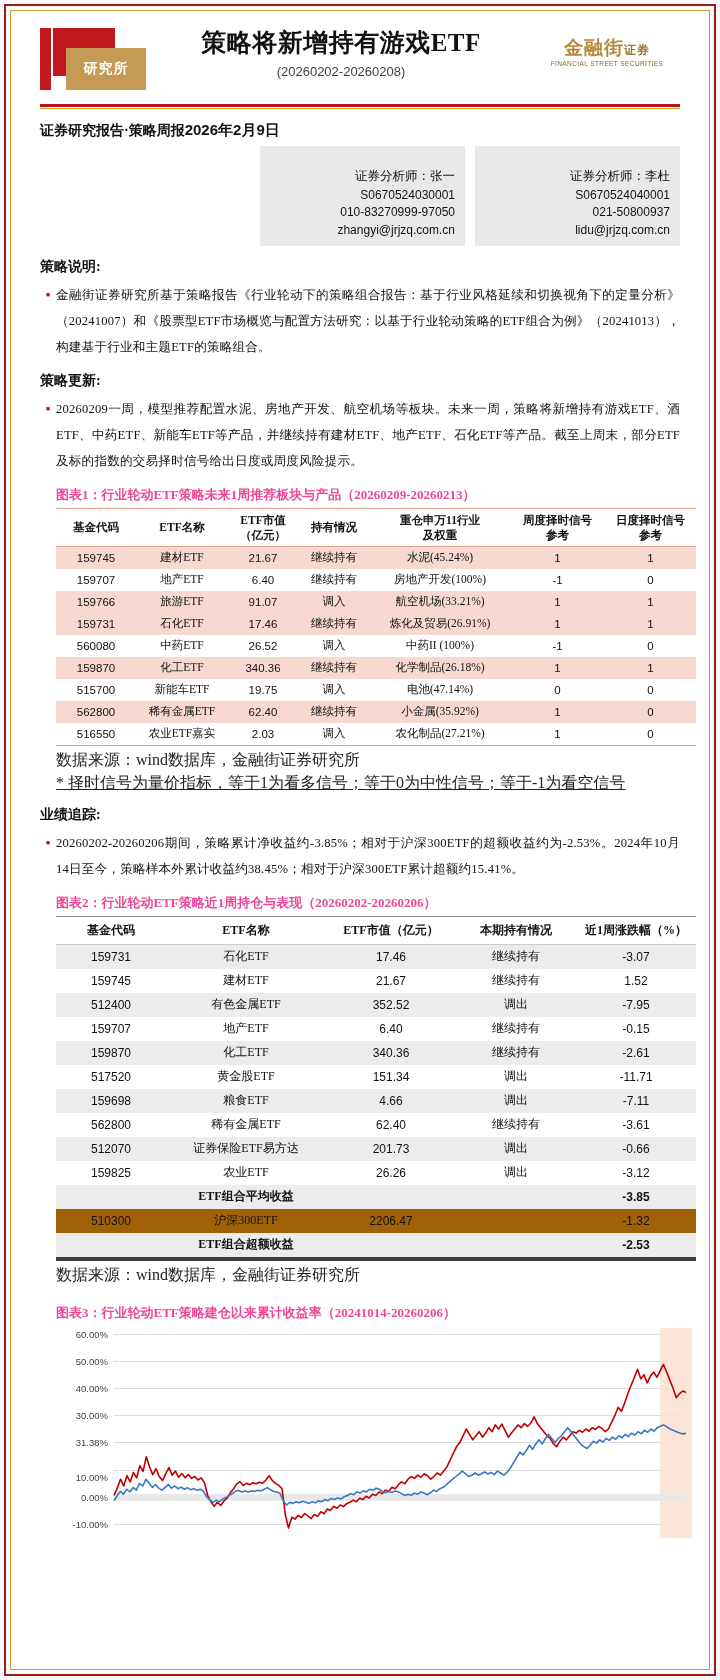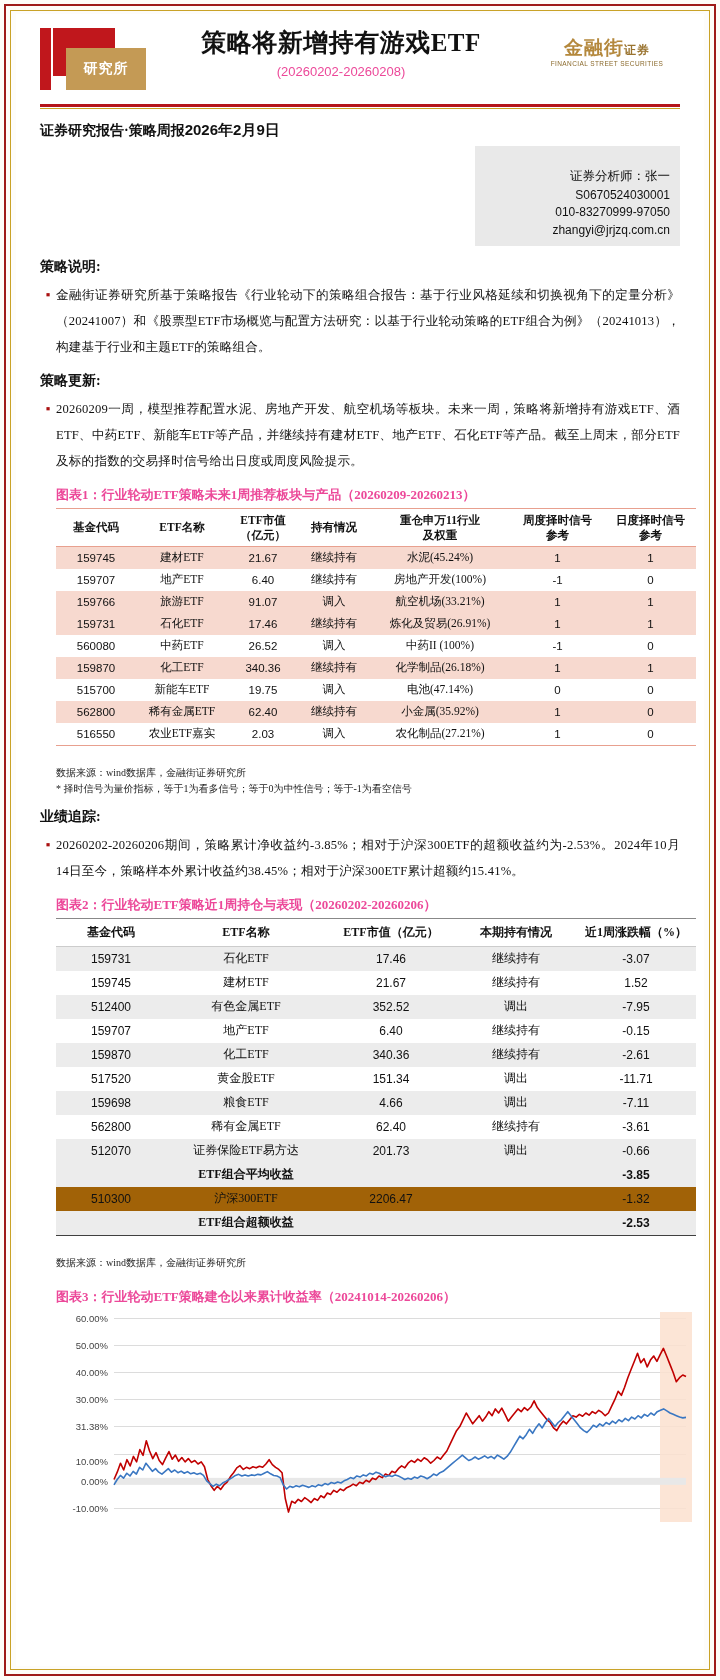--- a/index.html
+++ b/index.html
@@ -66,21 +66,21 @@
   .head-title-wrap {
     position: absolute; left: 160px; top: 12px;
     width: 330px; text-align: center;
   }
   .head-title {
     font-size: 25px; font-weight: bold; color: #111;
     letter-spacing: 0.5px; white-space: nowrap;
     font-family: "Liberation Serif", serif;
   }
   .head-sub {
-    font-size: 13px; color: #ec4899; margin-top: 5px;
+    font-size: 13px; color: #404040; margin-top: 5px;
     font-family: "Liberation Sans", sans-serif;
   }
   .brand {
     position: absolute; right: 14px; top: 24px;
     text-align: center; width: 166px;
   }
   .brand-cn {
     font-size: 19px; font-weight: bold; color: #b4883c;
     letter-spacing: 1px; line-height: 1;
     font-family: "Liberation Serif", serif;
@@ -172,26 +172,26 @@
     font-size: 12px; font-weight: bold; color: #111;
     border-top: 1px solid #888; border-bottom: 1px solid #ccc;
     padding: 5px 2px; text-align: center;
   }
   .t2 tbody td {
     font-size: 12px; color: #111; text-align: center; height: 24px;
   }
   .t2 tbody tr.odd td { background: #ececec; }
   .t2 tbody tr.sumrow td { font-weight: bold; background: #ececec; }
   .t2 tbody tr.benchrow td { background: #a16207; }
-  .t2 tbody tr:last-child td { border-bottom: 1px solid #404040; }
+  .t2 tbody tr:last-child td { border-bottom: 4px solid #404040; }
 
   .src-note {
-    font-size: 10px; color: #222; margin: 20px 24px 0 40px;
-  }
-  .src-note2 { margin-top: 2px; }
+    font-size: 16px; color: #222; margin: 4px 24px 0 40px;
+  }
+  .src-note2 { margin-top: 2px; text-decoration: underline; }
 
   
   .chart-wrap {
     position: relative; margin: 6px 0 0 40px;
     width: 636px; height: 210px;
   }
   .chart-inner {
     position: absolute; left: 0; top: 0; width: 636px; height: 210px;
   }
   .ylab {
@@ -246,20 +246,26 @@
       <div class="report-kind">证券研究报告·策略周报</div>
       <div class="report-date">2026年2月9日</div>
     </div>
 
     <div class="analysts">
       <div class="an-box">
         <div class="an-name">证券分析师：张一</div>
         <div class="an-line">S0670524030001</div>
         <div class="an-line">010-83270999-97050</div>
         <div class="an-line">zhangyi@jrjzq.com.cn</div>
+      </div>
+      <div class="an-box">
+        <div class="an-name">证券分析师：李杜</div>
+        <div class="an-line">S0670524040001</div>
+        <div class="an-line">021-50800937</div>
+        <div class="an-line">lidu@jrjzq.com.cn</div>
       </div>
     </div>
 
     <div class="sec-head">策略说明:</div>
     <div class="bullet">
       <div class="dot">▪</div>
       <div class="txt">金融街证券研究所基于策略报告《行业轮动下的策略组合报告：基于行业风格延续和切换视角下的定量分析》（20241007）和《股票型ETF市场概览与配置方法研究：以基于行业轮动策略的ETF组合为例》（20241013），构建基于行业和主题ETF的策略组合。</div>
     </div>
 
     <div class="sec-head">策略更新:</div>
@@ -441,20 +447,27 @@
             <td class="num">62.40</td>
             <td>继续持有</td>
             <td class="num">-3.61</td>
           </tr>
         <tr class="odd">
             <td class="num">512070</td>
             <td>证券保险ETF易方达</td>
             <td class="num">201.73</td>
             <td>调出</td>
             <td class="num">-0.66</td>
+          </tr>
+        <tr class="even">
+            <td class="num">159825</td>
+            <td>农业ETF</td>
+            <td class="num">26.26</td>
+            <td>调出</td>
+            <td class="num">-3.12</td>
           </tr>
 
         <tr class="sumrow">
             <td></td>
             <td>ETF组合平均收益</td>
             <td></td>
             <td></td>
             <td class="num">-3.85</td>
           </tr>
         <tr class="benchrow topline">

